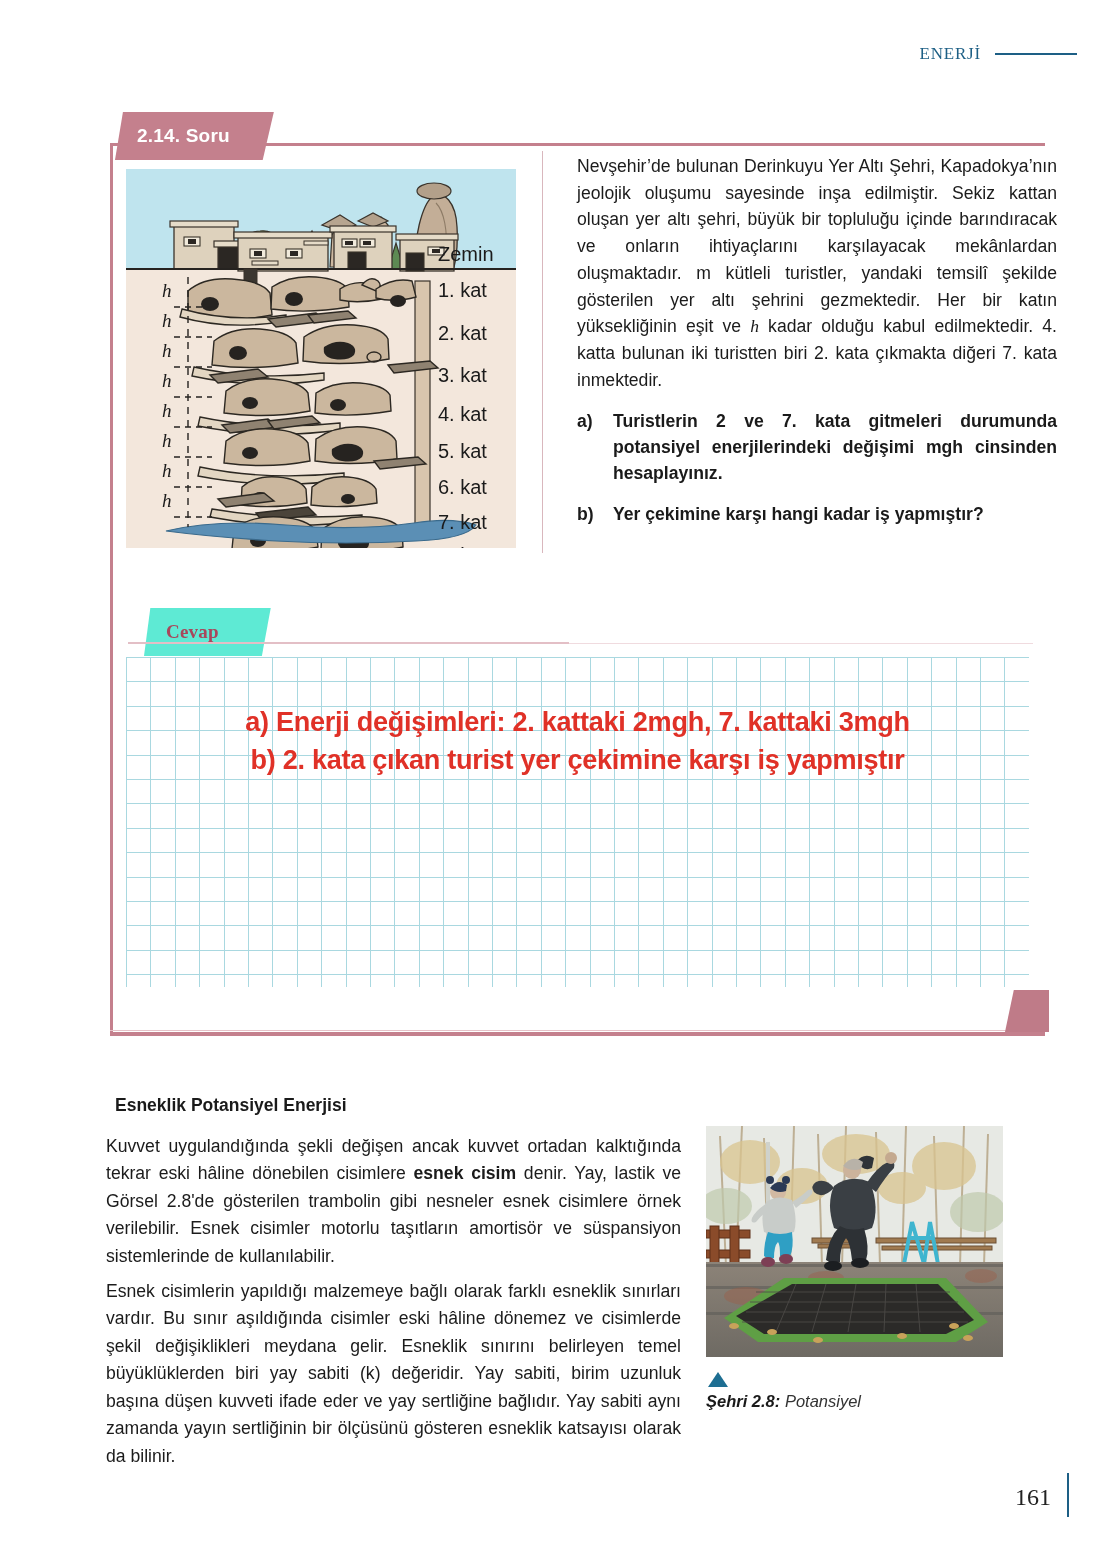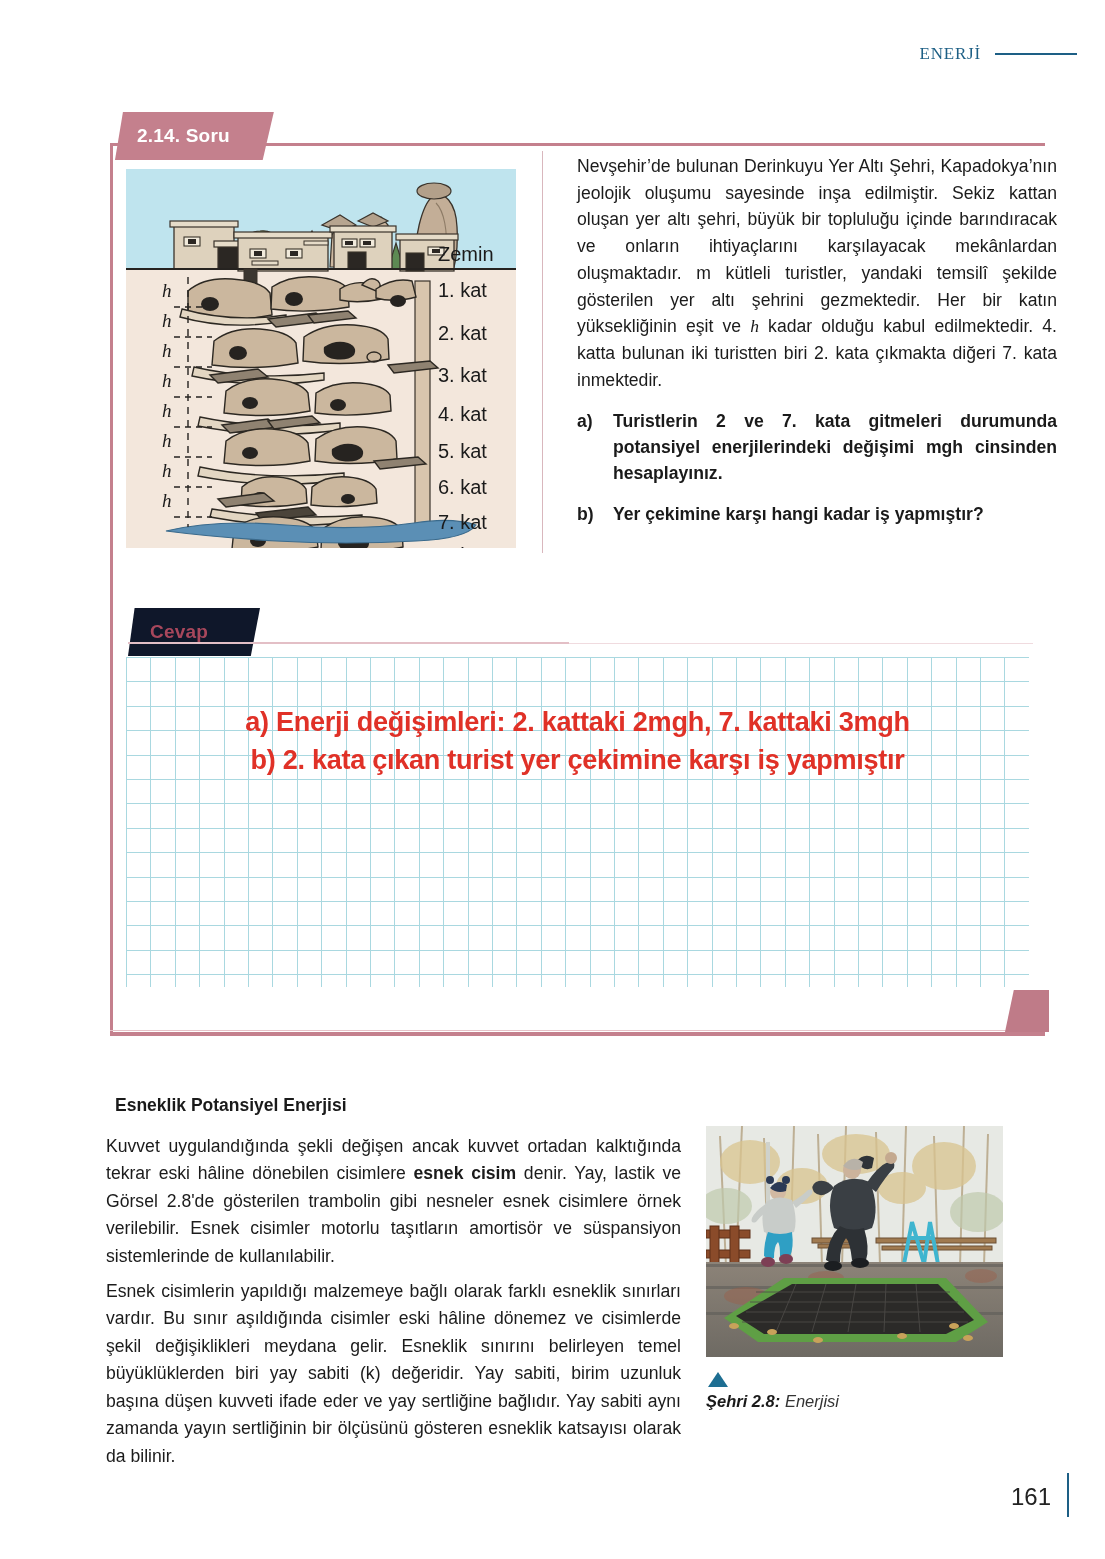--- a/index.html
+++ b/index.html
@@ -65,23 +65,24 @@
     font-size:19px; font-weight:bold;
     letter-spacing:.2px;
     clip-path: polygon(5% 0, 100% 0, 93% 100%, 0 100%);
   }
   .tab-soru {
     left:5px; top:-31px;
     background:#c4808d; color:#ffffff;
     padding-right:44px;
   }
   .tab-cevap {
-    left:18px; top:465px;
-    background:#0f172a; color:#a8475c;
+    left:34px; top:465px;
+    background:#5eead4; color:#a8475c;
     padding-right:52px;
+    font-family:Liberation Serif, serif;
   }
   .cevap-rule {
     position:absolute; left:18px; top:499px;
     width:441px; height:2px; background:#e3bfc6;
   }
   .cevap-rule-long {
     position:absolute; left:18px; top:500px;
     width:905px; height:1px; background:#f0dbdf;
   }
 
@@ -173,21 +174,21 @@
   .caption {
     position:absolute; left:706px; top:1392px;
     font-size:16.5px; font-style:italic;
   }
   .caption .cap-label { font-weight:bold; }
   .caption .cap-text { color:#333; }
 
   
   .pg-num {
     position:absolute; right:54px; bottom:48px;
-    font-family:Liberation Sans, sans-serif;
+    font-family:Liberation Serif, serif;
     font-size:24px; color:#222;
   }
   .pg-rule {
     position:absolute; right:36px; bottom:42px;
     width:2px; height:44px; background:#1d5f85;
   }
 </style>
 </head>
 <body>
 
@@ -524,17 +525,17 @@
         <ellipse cx="62" cy="136" rx="7" ry="5" fill="#7d3f55"></ellipse>
         <ellipse cx="80" cy="133" rx="7" ry="5" fill="#7d3f55"></ellipse>
       </g>
     </g>
   </svg>
 </div>
 
 <div class="cap-marker"></div>
 <div class="caption">
   <span class="cap-label">Şehri 2.8:</span>
-  <span class="cap-text">Enerjisi</span>
+  <span class="cap-text">Potansiyel</span>
 </div>
 
 <div class="pg-num">161</div>
 <div class="pg-rule"></div>
 
 </body></html>

